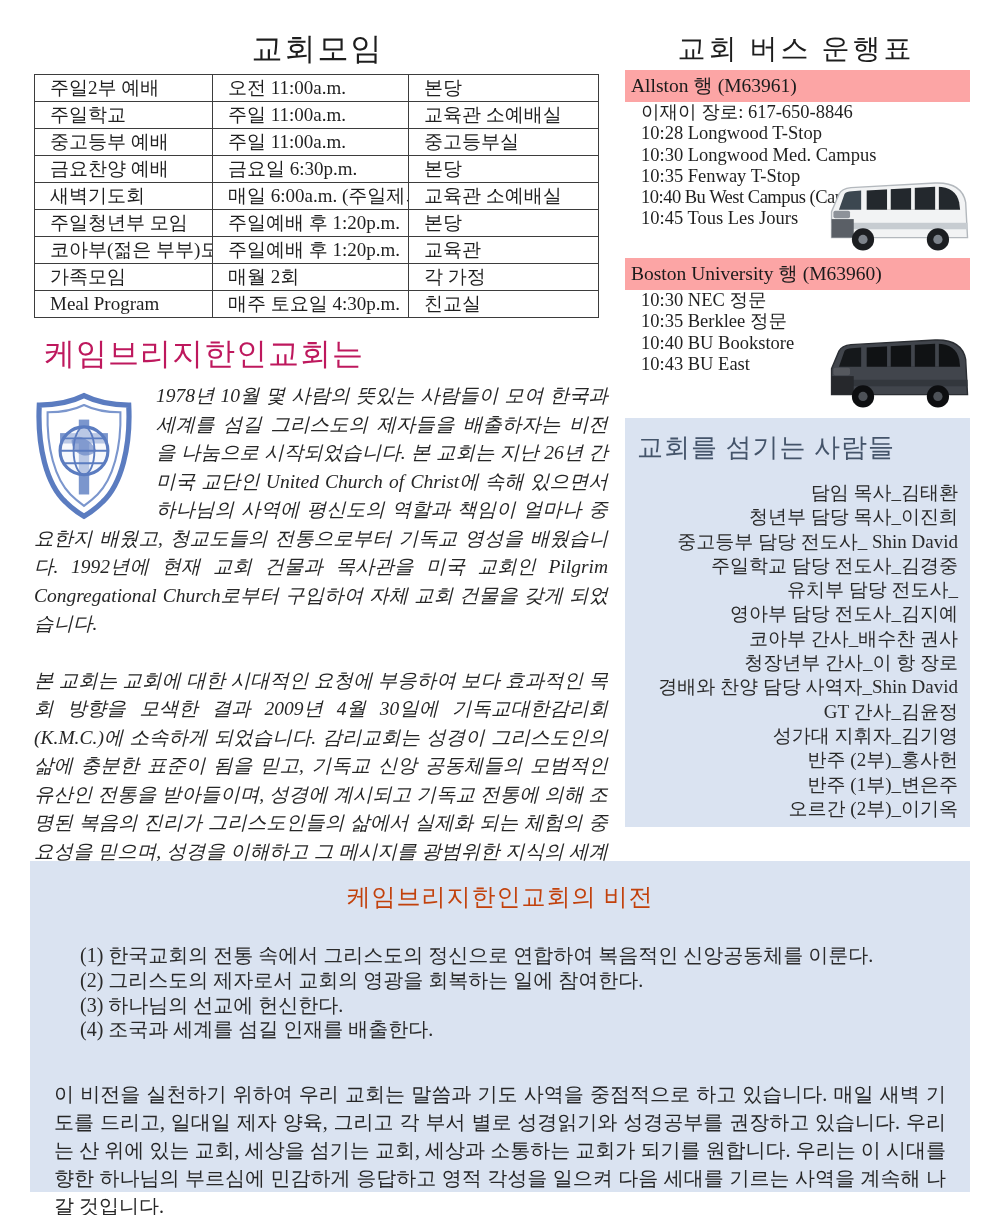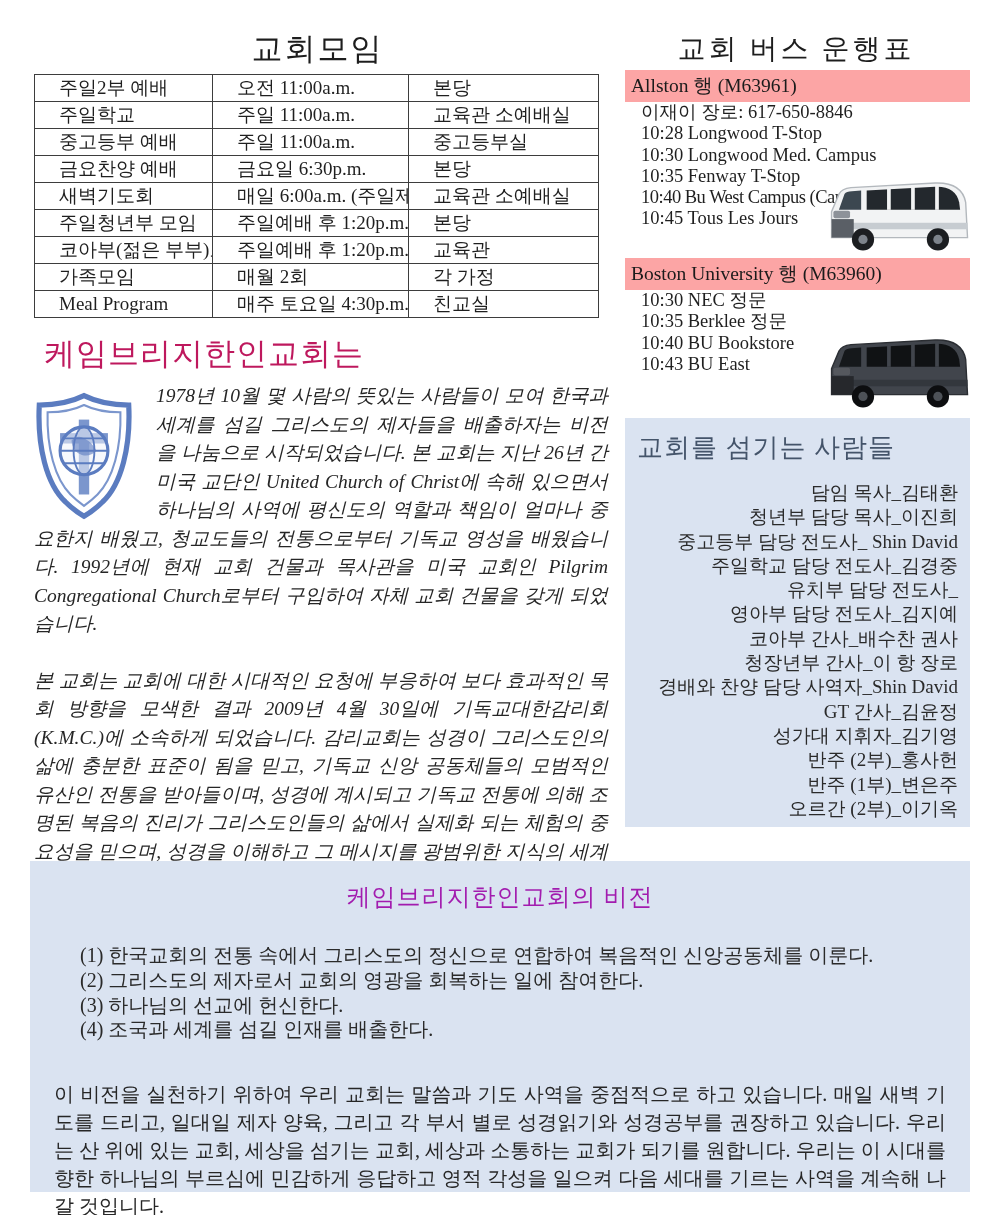--- a/index.html
+++ b/index.html
@@ -14,21 +14,21 @@
   .meetings-title {
     position:absolute; left:30px; top:28px; width:575px;
     text-align:center; font-size:31px; letter-spacing:2px; color:#1d1d1d;
   }
   table.meetings-table {
     position:absolute; left:34px; top:74px; width:564px;
     border-collapse:collapse; table-layout:fixed;
     font-size:19px; color:#1f1f1f;
   }
   table.meetings-table td {
-    border:1.5px solid #3d3d3d; padding:0 24px; height:24.3px;
+    border:1.5px solid #3d3d3d; padding:0 15px; height:24.3px;
     white-space:nowrap; overflow:hidden;
   }
   col.c1 { width:178px; } col.c2 { width:196px; } col.c3 { width:190px; }
 
   
   .about-heading {
     position:absolute; left:44px; top:333px;
     font-size:31px; color:#be185d; letter-spacing:1px;
   }
   .about-body {
@@ -62,21 +62,21 @@
   }
   .people-title { font-size:26px; color:#44546a; margin:4px 0 16px 0; letter-spacing:1px; }
   .people-item { font-size:19px; line-height:24.3px; padding-left:12px; color:#2a2a2a; white-space:nowrap;text-align:right; }
 
   
   .vision-box {
     position:absolute; left:30px; top:861px; width:940px; height:331px;
     background:#dae3f1; box-sizing:border-box; padding:12px 24px;
   }
   .vision-title {
-    text-align:center; font-size:24px; color:#a21caf;
+    text-align:center; font-size:24px; color:#c2410c;
     margin:8px 0 30px 0; letter-spacing:1px;
   }
   .vision-item { font-size:20px; line-height:24.8px; padding-left:26px; color:#2a2a2a; }
   .vision-paragraph {
     margin:38px 0 0 0; font-size:20px; line-height:28px;
     text-align:justify; color:#262626;
   }
 </style>
 </head>
 <body>

